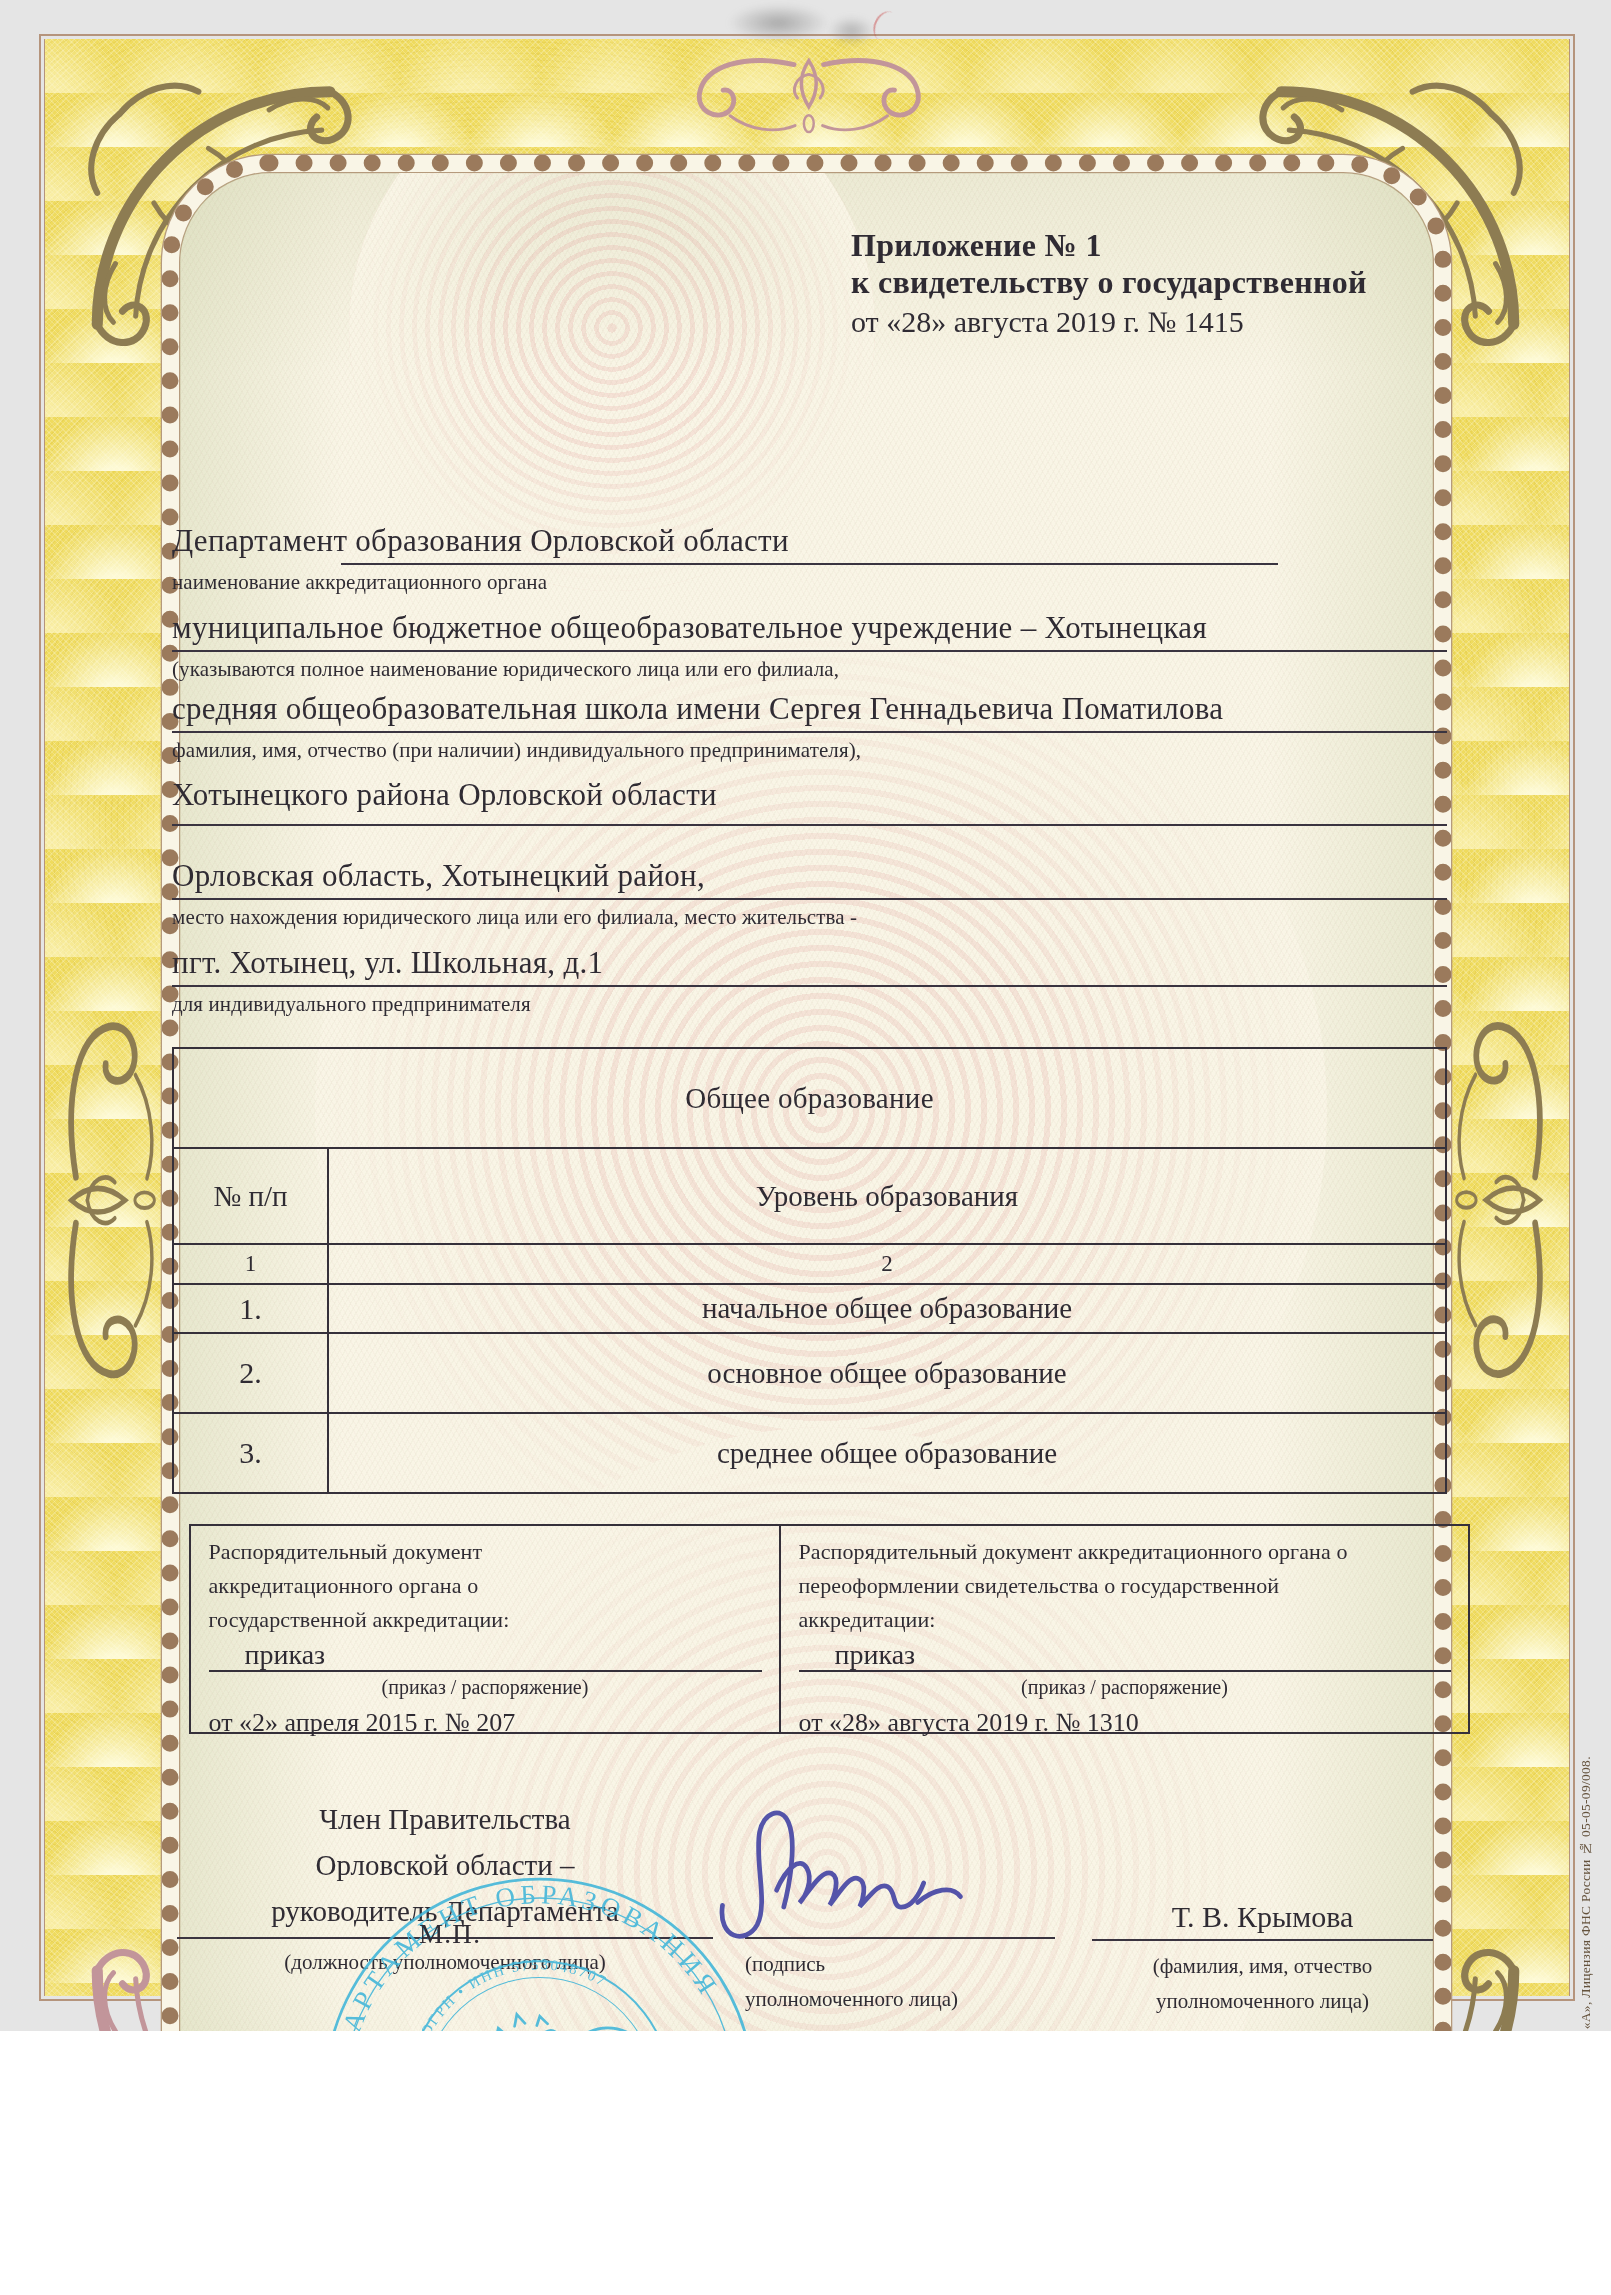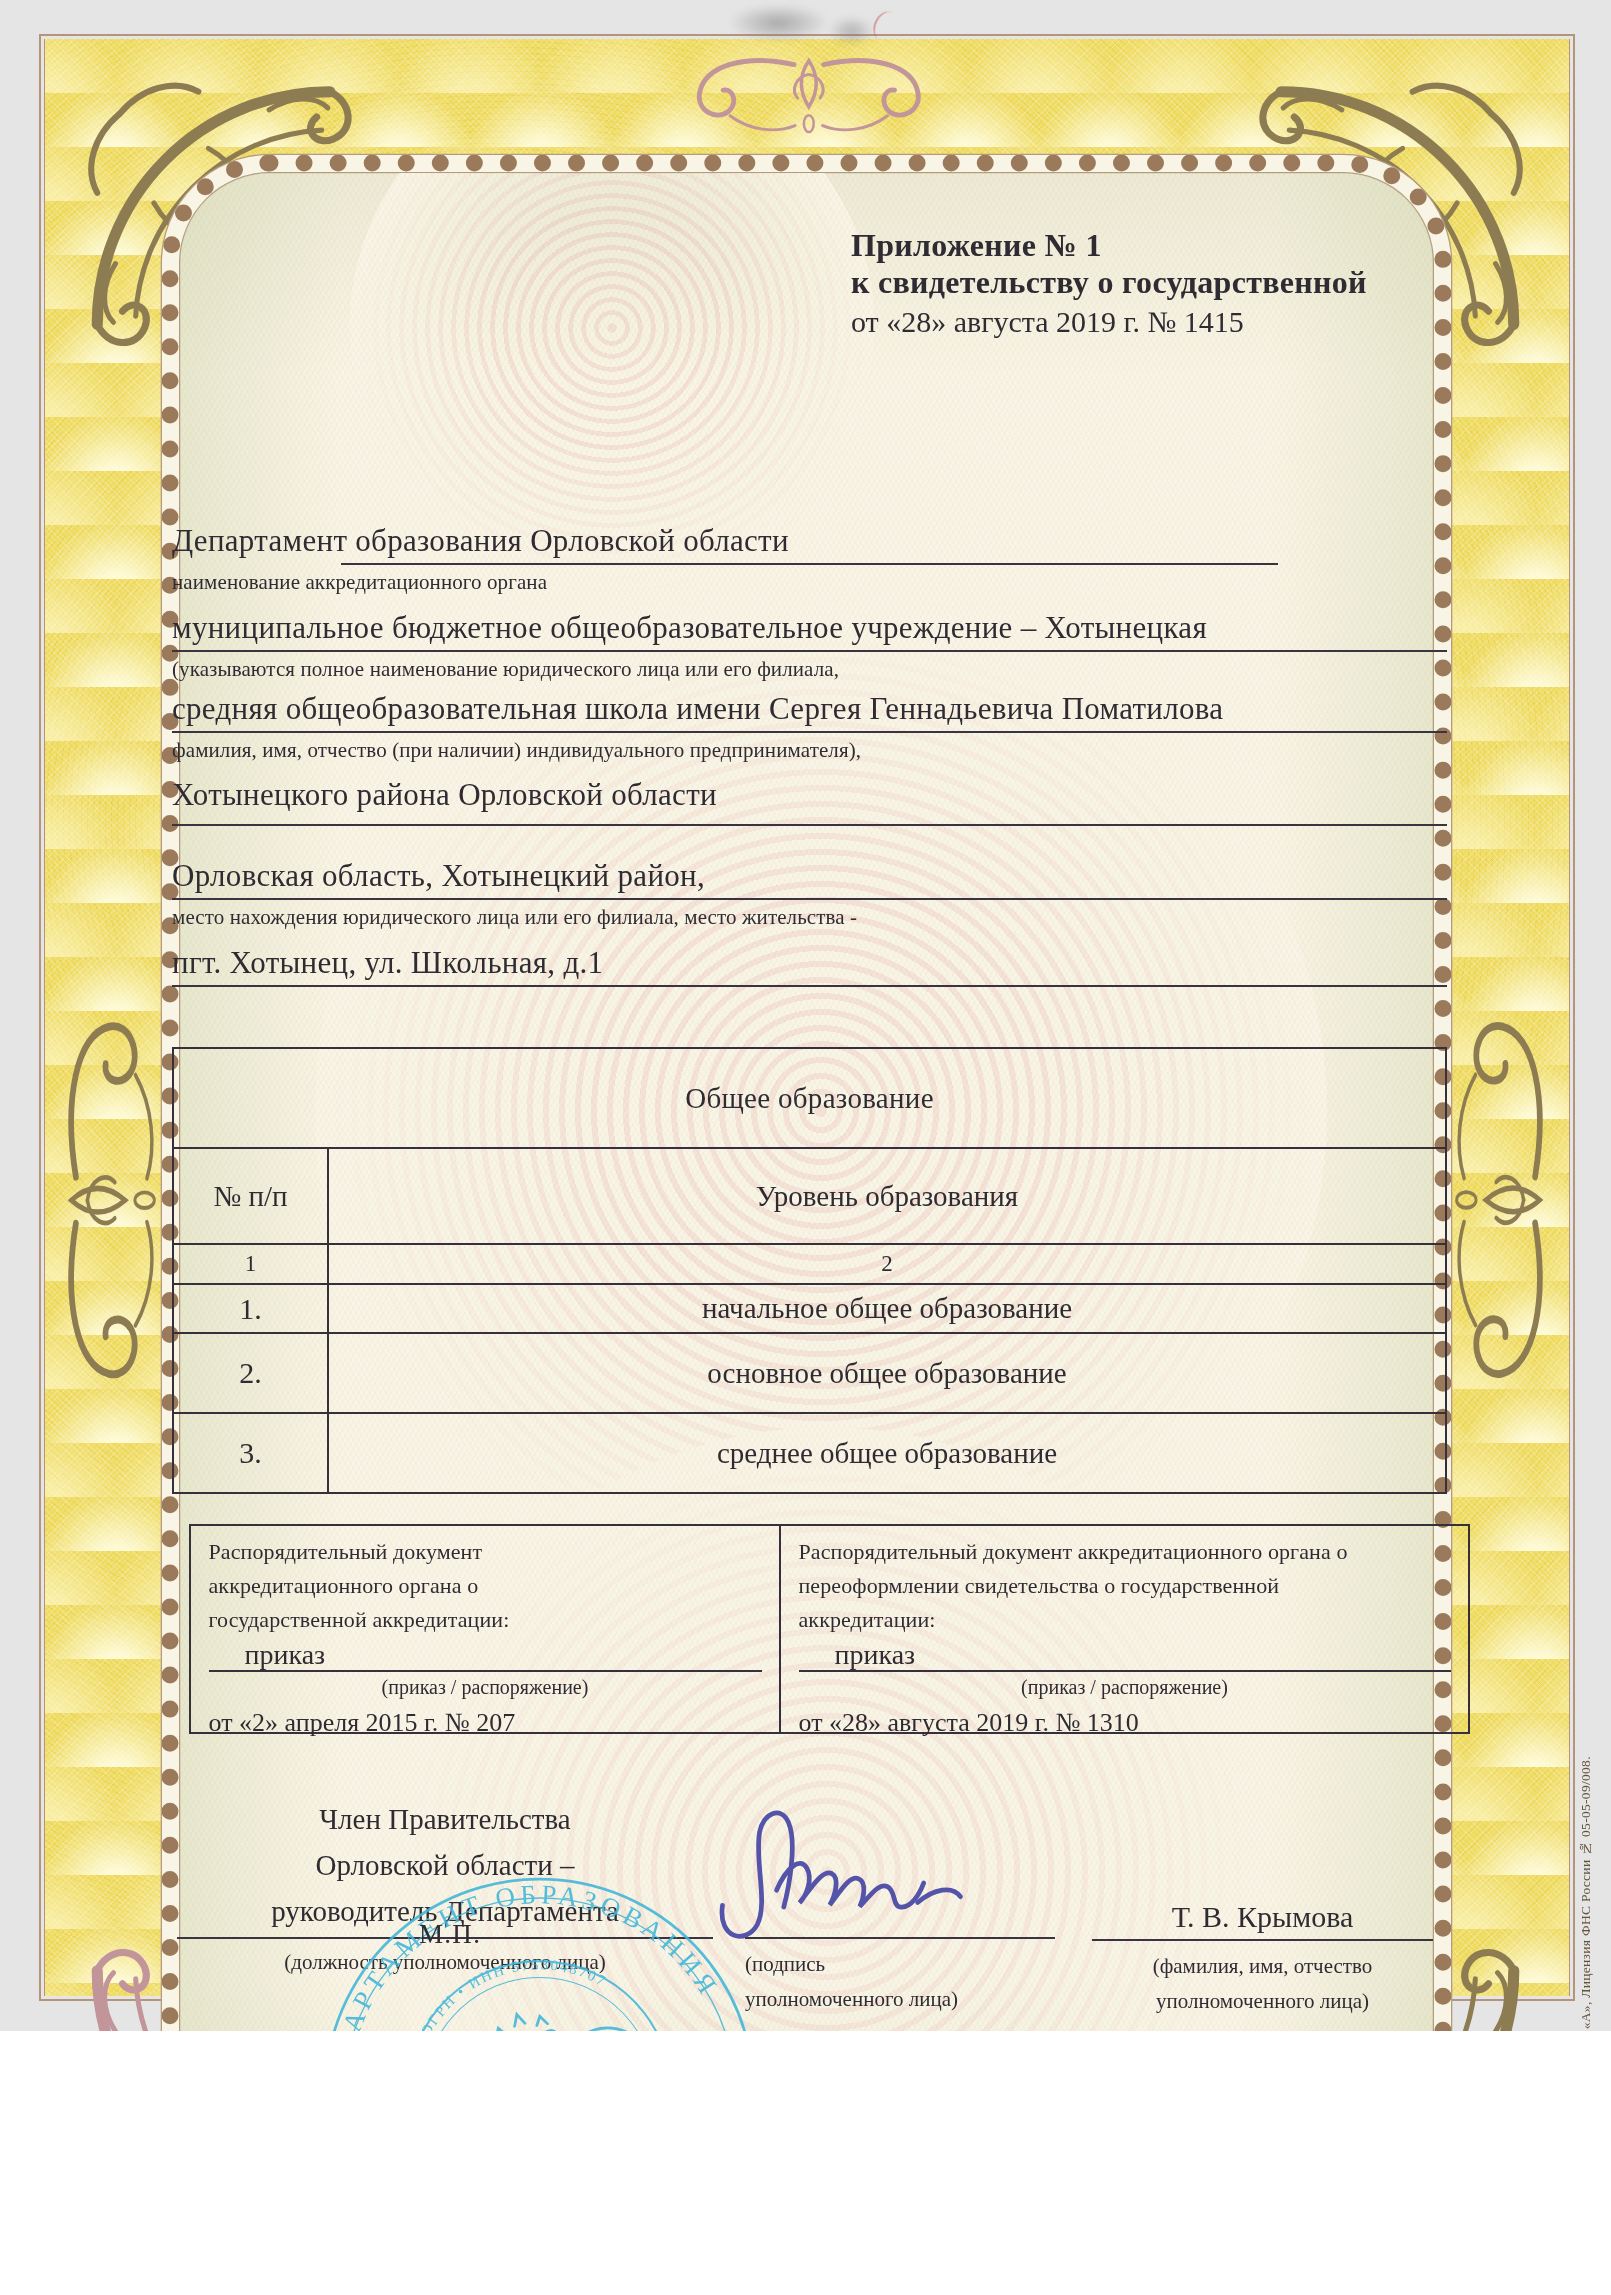--- a/index.html
+++ b/index.html
@@ -206,20 +206,21 @@
 
   <div class="fg" style="top:858px">
     <div class="f-value">Орловская область, Хотынецкий район,</div>
     <div class="f-rule"></div>
     <div class="f-cap">место нахождения юридического лица или его филиала, место жительства -</div>
   </div>
 
   <div class="fg" style="top:945px">
     <div class="f-value">пгт. Хотынец, ул. Школьная, д.1</div>
     <div class="f-rule"></div>
+    <div class="f-cap">для индивидуального предпринимателя</div>
   </div>
 
   <table class="tbl">
     <colgroup>
         <col style="width:155px">
         <col>
       </colgroup>
     <tbody>
         <tr style="height:100px">
       <td colspan="2" class="td-title">Общее образование</td>

